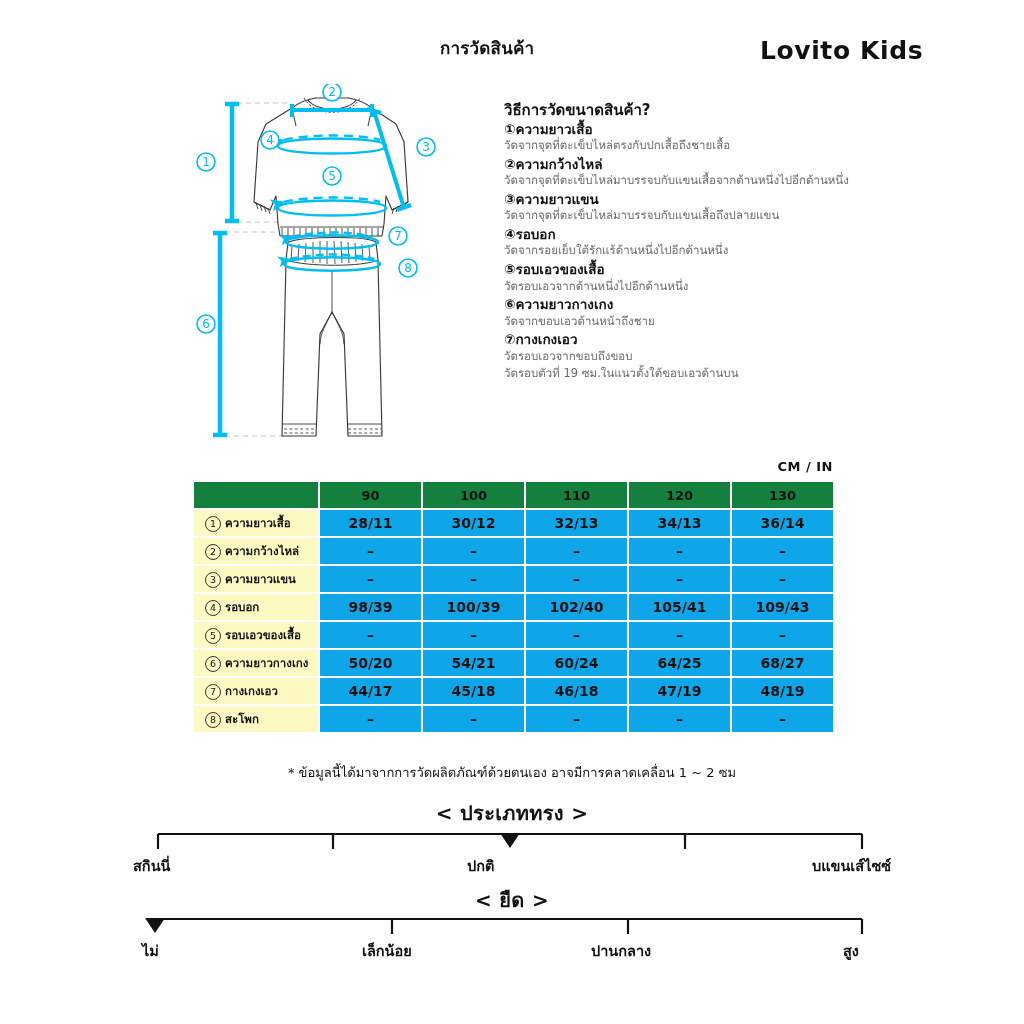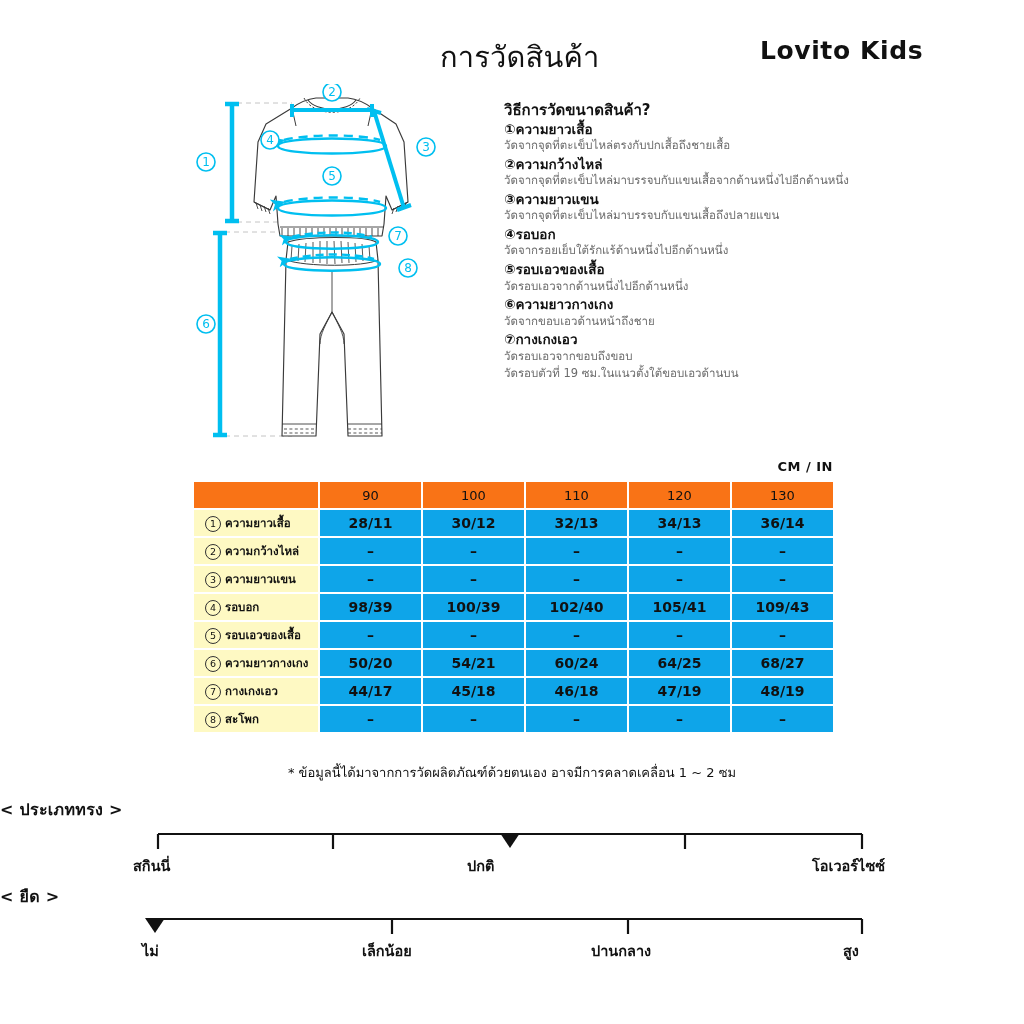--- a/index.html
+++ b/index.html
@@ -21,22 +21,22 @@
     position: absolute;
     top: 34px;
     left: 0;
     width: 1024px;
     height: 46px;
   }
   #page-title {
     position: absolute;
     left: 440px;
     top: 0;
-    font-size: 29px;
-    font-weight: normal;
+    font-size: 17px;
+    font-weight: bold;
     letter-spacing: .2px;
     white-space: nowrap;
   }
   #brand-title {
     position: absolute;
     left: 760px;
     top: 2px;
     font-size: 25px;
     font-weight: bold;
     letter-spacing: .6px;
@@ -105,23 +105,23 @@
   #size-table th, #size-table td {
     height: 26px;
     padding: 0;
     font-size: 13px;
     text-align: center;
     vertical-align: middle;
     font-weight: bold;
   }
   #size-table th.corner,
   #size-table th.size-head {
-    background: #f97316;
+    background: #15803d;
     color: #111;
-    font-weight: normal;
+    font-weight: bold;
   }
   #size-table td.row-label {
     background: #fef9c3;
     text-align: left;
     padding-left: 11px;
     font-size: 11.5px;
     font-weight: bold;
     white-space: nowrap;
   }
   #size-table td.row-label .cnum {
@@ -154,21 +154,22 @@
     text-align: center;
     font-size: 13px;
     font-weight: normal;
   }
 
   
   .scale-title {
     position: absolute;
     left: 0;
     width: 1024px;
-    font-size: 16px;
+    text-align: center;
+    font-size: 20px;
     font-weight: bold;
     letter-spacing: .3px;
   }
   #fit-title  { top: 797px; }
   #stretch-title { top: 884px; }
 
   .scale-block { position: absolute; left: 0; width: 1024px; }
   #fit-scale { top: 830px; height: 46px; }
   #stretch-scale { top: 915px; height: 46px; }
 
@@ -476,21 +477,21 @@
     <line x1="158" y1="4" x2="158" y2="19" stroke="#111" stroke-width="2.2"></line>
     <line x1="333" y1="4" x2="333" y2="19" stroke="#111" stroke-width="2.2"></line>
     <line x1="510" y1="4" x2="510" y2="10" stroke="#111" stroke-width="2.2"></line>
     <line x1="685" y1="4" x2="685" y2="19" stroke="#111" stroke-width="2.2"></line>
     <line x1="862" y1="4" x2="862" y2="19" stroke="#111" stroke-width="2.2"></line>
     <polygon points="500,3 520,3 510,18" fill="#111"></polygon>
   </svg>
   <div class="scale-labels">
     <span style="left:133px;">สกินนี่</span>
     <span style="left:467px;">ปกติ</span>
-    <span style="left:812px;">โอเวอร์ไซซ์</span>
+    <span style="left:812px;">บแขนเส์ไซซ์</span>
   </div>
 </div>
 
 <div id="stretch-title" class="scale-title">&lt; ยืด &gt;</div>
 <div id="stretch-scale" class="scale-block">
   <svg class="scale-svg" width="1024" height="24" viewBox="0 0 1024 24">
     <line x1="155" y1="4" x2="862" y2="4" stroke="#111" stroke-width="2.2"></line>
     <line x1="155" y1="4" x2="155" y2="10" stroke="#111" stroke-width="2.2"></line>
     <line x1="392" y1="4" x2="392" y2="19" stroke="#111" stroke-width="2.2"></line>
     <line x1="628" y1="4" x2="628" y2="19" stroke="#111" stroke-width="2.2"></line>

